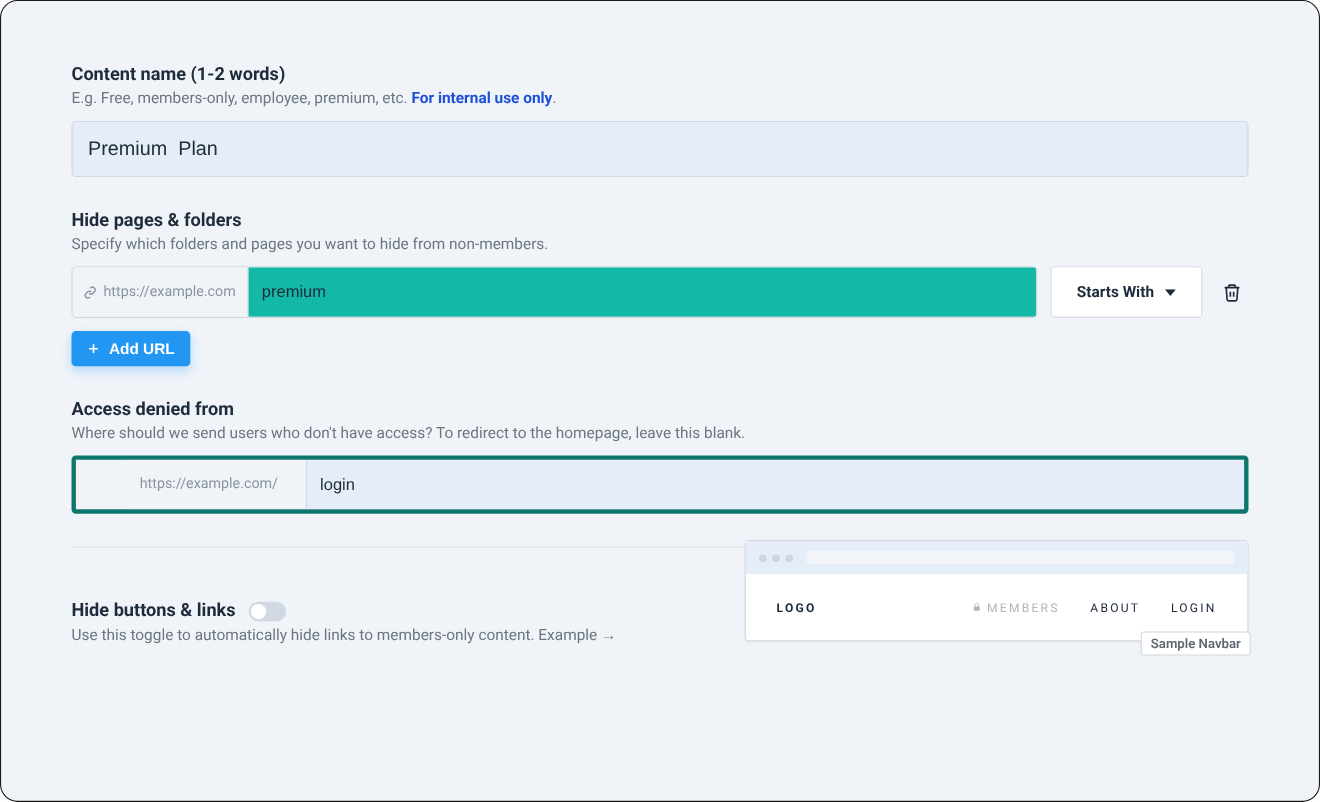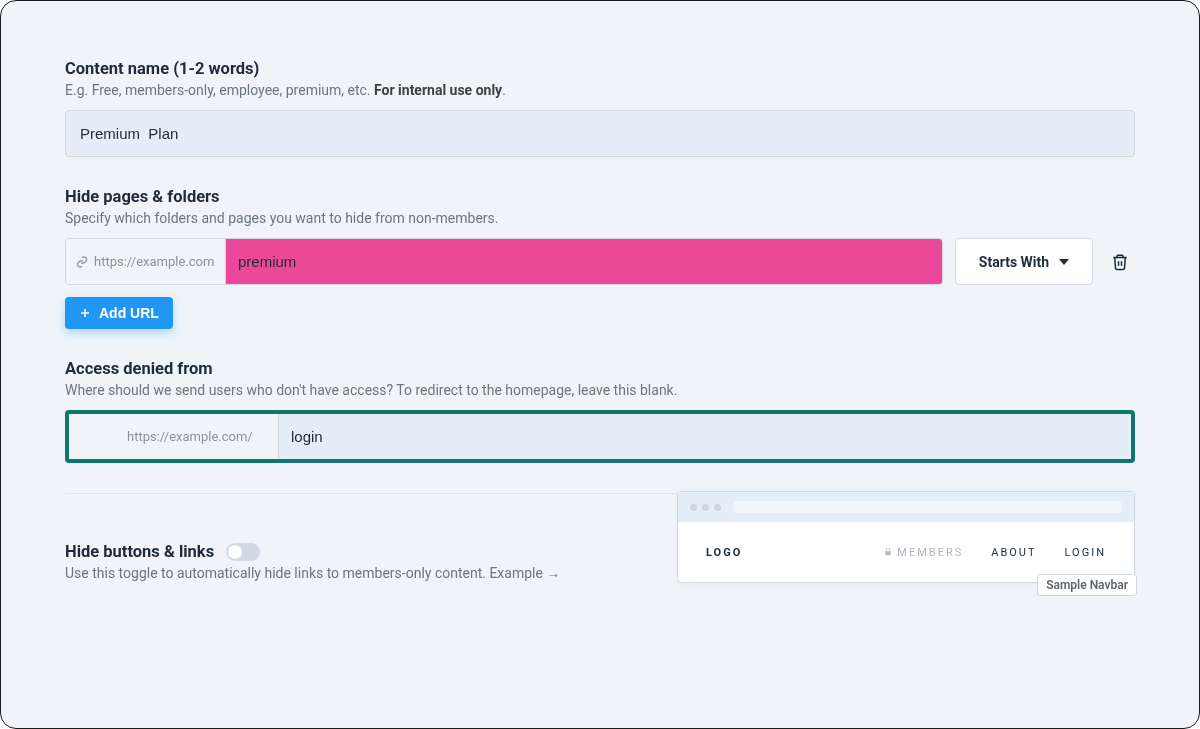--- a/index.html
+++ b/index.html
@@ -13,45 +13,45 @@
     padding: 58px 64px 0 64px;
     position: relative;
   }
   .section { margin-bottom: 30px; }
   .label-title {
     font-size: 16.5px; font-weight: 700; color: #1d2b3a; margin-bottom: 4px;
   }
   .label-sub {
     font-size: 14px; color: #6b767f; margin-bottom: 12px;
   }
-  .label-sub b { font-weight: 700; color: #404040; }
+  .label-sub b { font-weight: 700; color: #1d4ed8; }
   .input-lg {
     width: 100%;
     background: #e5edf8;
     border: 1px solid #d0d7de;
     border-radius: 4px;
     padding: 14px 14px;
-    font-size: 15px;
+    font-size: 18px;
     color: #1d2b3a;
   }
   .url-row {
     display: flex; align-items: stretch; gap: 12px; margin-bottom: 12px;
   }
   .url-group {
     display: flex; flex: 1; border-radius: 4px; overflow: hidden;
     border: 1px solid #d0d7de;
   }
   .url-prefix {
     width: 160px; background: #f0f4f9; color: #8a949e; font-size: 13px;
     display: flex; align-items: center; padding: 0 10px; gap: 6px;
     border-right: 1px solid #d0d7de;
   }
   .url-prefix svg { flex-shrink: 0; }
   .url-input {
-    flex: 1; background: #ec4899; border: none; padding: 14px 12px;
+    flex: 1; background: #14b8a6; border: none; padding: 14px 12px;
     font-size: 15px; color: #1d2b3a;
   }
   .match-dropdown {
     background: #fff; border: 1px solid #d4dbe2; border-radius: 4px;
     padding: 0 16px; display: flex; align-items: center; gap: 10px;
     font-size: 14px; font-weight: 700; color: #1d2b3a; cursor: pointer;
     min-width: 138px; justify-content: center;
   }
   .trash-btn {
     width: 30px; display: flex; align-items: center; justify-content: center;

